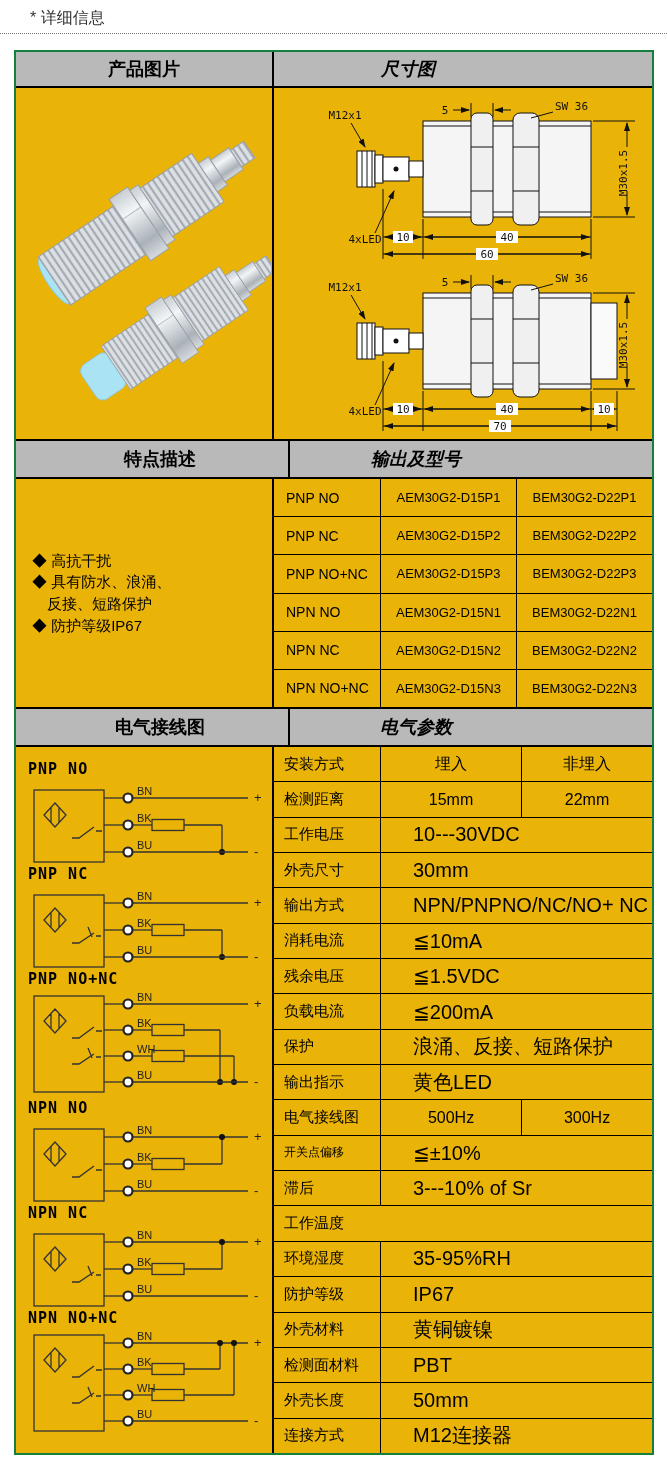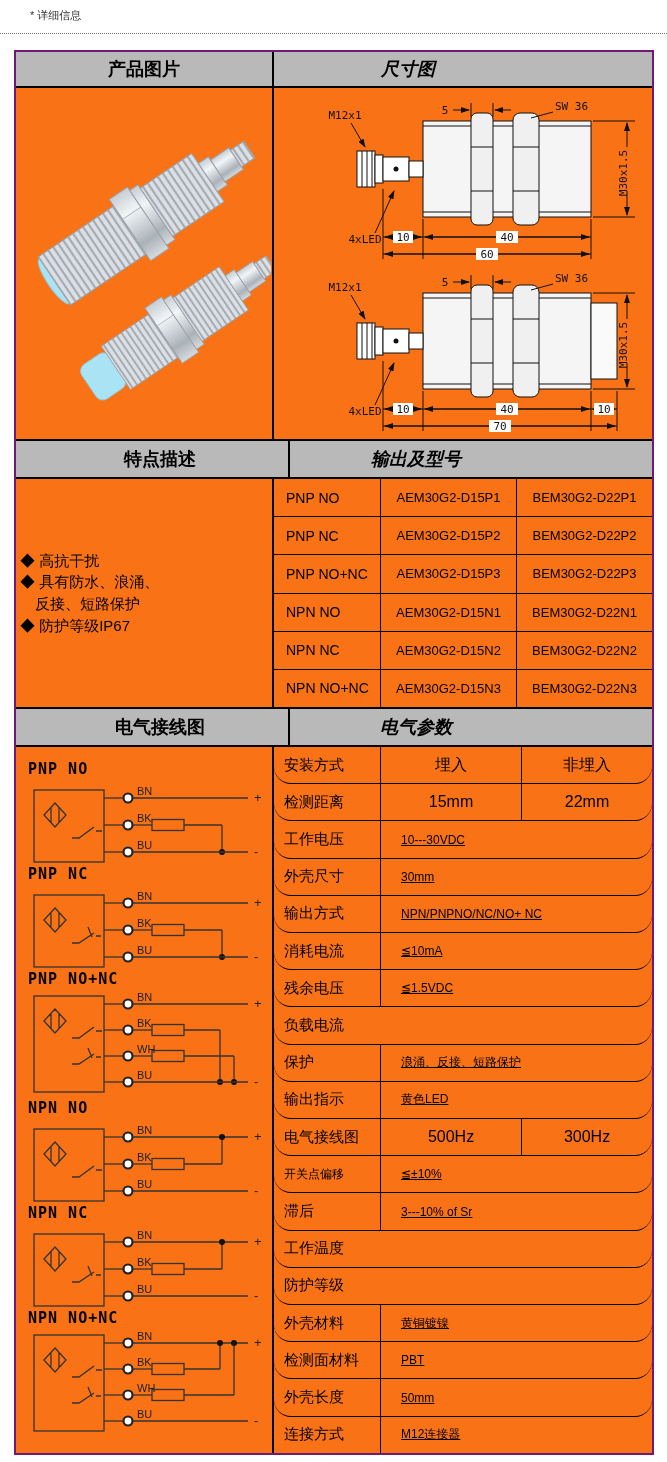--- a/index.html
+++ b/index.html
@@ -1,50 +1,50 @@
 <!DOCTYPE html>
 <html><head>
 <meta charset="utf-8">
 <style>
   html,body{margin:0;padding:0;}
   body{
     width:667px;height:1462px;position:relative;background:#ffffff;
     font-family:"Liberation Sans",sans-serif;color:#000;overflow:hidden;
   }
-  .note{position:absolute;left:30px;top:8px;font-size:11px;color:#333;}
+  .note{position:absolute;left:30px;top:8px;font-size:16px;color:#333;}
   .sep{position:absolute;left:0;top:33px;width:667px;height:0;border-top:1px dotted #777;}
   .tbl{
     position:absolute;left:14px;top:50px;width:640px;height:1405px;
-    border:2px solid #701a75;box-sizing:border-box;display:flex;flex-direction:column;background:#f97316;
+    border:2px solid #15803d;box-sizing:border-box;display:flex;flex-direction:column;background:#eab308;
   }
   .trow{display:flex;box-sizing:border-box;}
   .band{height:36px;flex:none;background:#b9b9b9;border-bottom:2px solid #000;font-weight:bold;font-size:18px;}
   .band.bt{height:40px;border-top:2px solid #000;padding-left:16px;}
   .bcell{display:flex;align-items:center;justify-content:center;box-sizing:border-box;}
   .lcol{width:256px;flex:none;box-sizing:border-box;}
   .rcol{flex:1;border-left:2px solid #000;box-sizing:border-box;}
   .band .rcol{padding-right:110px;font-style:italic;}
   .body1{height:351px;flex:none;}
   .body2{height:228px;flex:none;}
   .body3{flex:1;}
   
-  .features{display:flex;flex-direction:column;justify-content:center;padding-left:4px;font-size:15px;line-height:1.45;}
+  .features{display:flex;flex-direction:column;justify-content:center;padding-left:16px;font-size:15px;line-height:1.45;}
   
   .mwrap{display:flex;flex-direction:column;}
   .mrow{flex:1;display:flex;border-bottom:1px solid #000;box-sizing:border-box;}
   .mrow:last-child{border-bottom:none;}
   .mtype{width:106px;flex:none;display:flex;align-items:center;padding-left:12px;font-size:14px;box-sizing:border-box;}
   .mcell{flex:1;border-left:1px solid #000;display:flex;align-items:center;justify-content:center;font-size:13px;box-sizing:border-box;}
   
   .pwrap{display:flex;flex-direction:column;}
-  .prow{flex:1;display:flex;border-bottom:1px solid #000;box-sizing:border-box;border-radius:17px;}
+  .prow{flex:1;display:flex;border-bottom:1px solid #000;box-sizing:border-box;}
   .prow:last-child{border-bottom:none;}
   .plabel{width:106px;flex:none;display:flex;align-items:center;padding-left:10px;font-size:15px;box-sizing:border-box;}
   .plabel.small{font-size:12px;}
-  .pval{flex:1;border-left:1px solid #000;display:flex;align-items:center;padding-left:20px;font-size:12px;box-sizing:border-box;text-decoration:underline;}
+  .pval{flex:1;border-left:1px solid #000;display:flex;align-items:center;padding-left:32px;font-size:20px;box-sizing:border-box;}
   .pv1{width:141px;flex:none;border-left:1px solid #000;display:flex;align-items:center;justify-content:center;font-size:16px;box-sizing:border-box;}
   .pv2{flex:1;border-left:1px solid #000;display:flex;align-items:center;justify-content:center;font-size:16px;box-sizing:border-box;}
   
   .photo-cell{display:flex;align-items:flex-start;justify-content:center;overflow:hidden;}
   .dims-cell{display:flex;flex-direction:column;align-items:center;padding-top:3px;overflow:hidden;}
   
   .wire-cell{padding-top:14px;overflow:hidden;}
   .wblk{margin:0 0 0 12px;}
   .wtitle{font-family:"DejaVu Sans Mono",monospace;font-weight:bold;font-size:15px;line-height:17px;letter-spacing:1px;}
   .wsvg{display:block;}
@@ -489,20 +489,21 @@
         <div class="prow">
           <div class="plabel">消耗电流</div>
           <div class="pval">≦10mA</div>
         </div>
         <div class="prow">
           <div class="plabel">残余电压</div>
           <div class="pval">≦1.5VDC</div>
         </div>
         <div class="prow">
           <div class="plabel">负载电流</div>
+          <div class="pval">≦200mA</div>
         </div>
         <div class="prow">
           <div class="plabel">保护</div>
           <div class="pval">浪涌、反接、短路保护</div>
         </div>
         <div class="prow">
           <div class="plabel">输出指示</div>
           <div class="pval">黄色LED</div>
         </div>
         <div class="prow">
@@ -515,21 +516,26 @@
           <div class="pval">≦±10%</div>
         </div>
         <div class="prow">
           <div class="plabel">滞后</div>
           <div class="pval">3---10% of Sr</div>
         </div>
         <div class="prow">
           <div class="plabel">工作温度</div>
         </div>
         <div class="prow">
+          <div class="plabel">环境湿度</div>
+          <div class="pval">35-95%RH</div>
+        </div>
+        <div class="prow">
           <div class="plabel">防护等级</div>
+          <div class="pval">IP67</div>
         </div>
         <div class="prow">
           <div class="plabel">外壳材料</div>
           <div class="pval">黄铜镀镍</div>
         </div>
         <div class="prow">
           <div class="plabel">检测面材料</div>
           <div class="pval">PBT</div>
         </div>
         <div class="prow">

